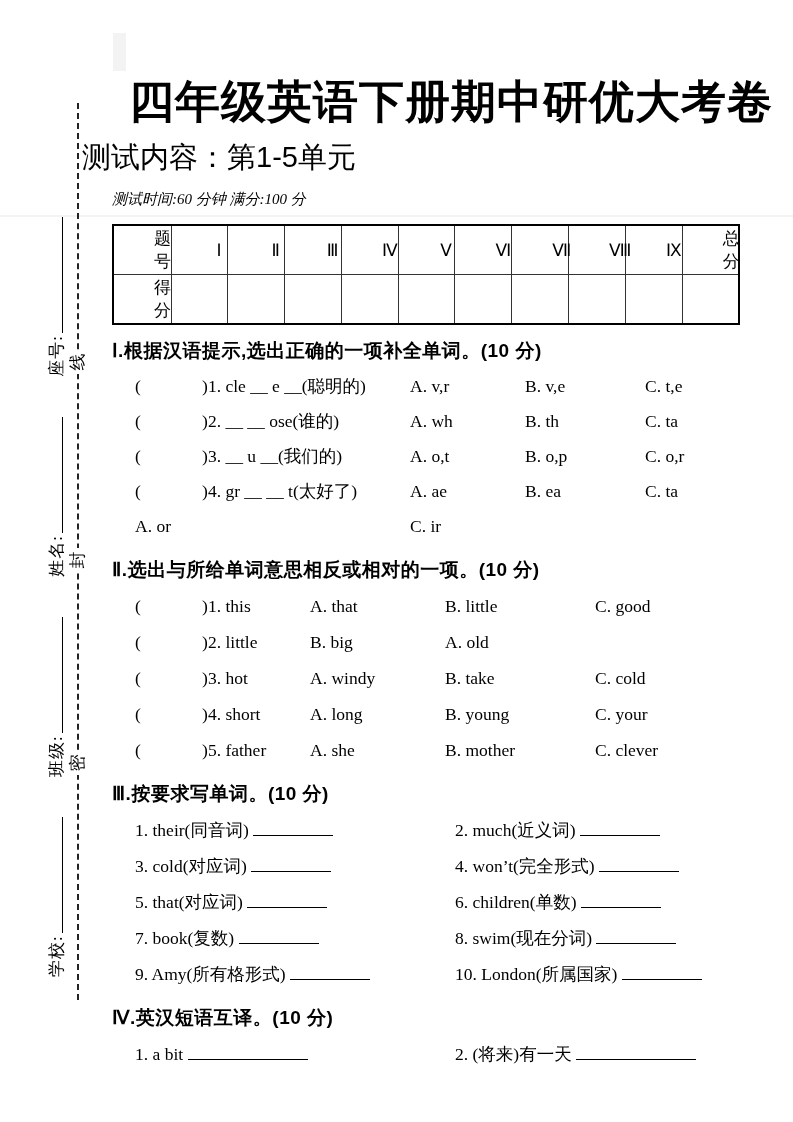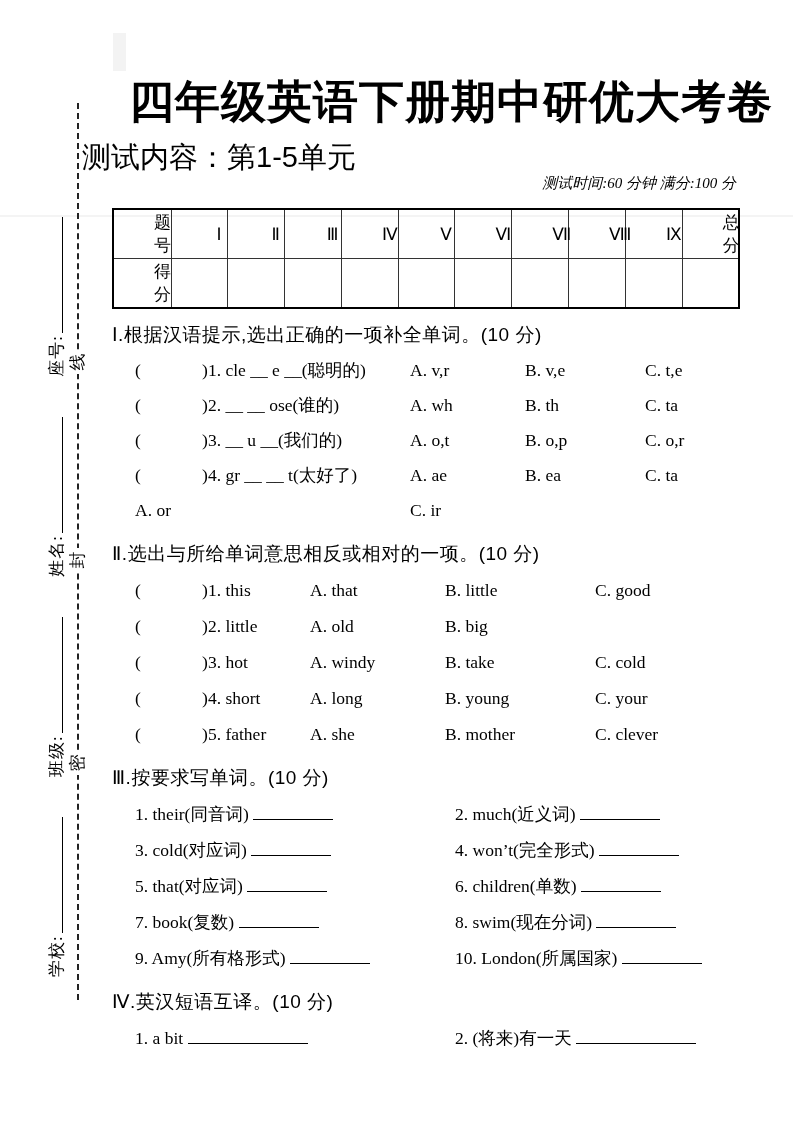--- a/index.html
+++ b/index.html
@@ -32,32 +32,32 @@
   .title {
     margin:72px 17px 0; text-align:right; white-space:nowrap;
     font-family:"Liberation Sans", sans-serif; font-weight:bold;
     font-size:45px; line-height:60px; letter-spacing:1px;
   }
   .subtitle {
     margin-top:8px; text-align:left; transform:translateX(-30px);
     font-family:"Liberation Sans", sans-serif; font-weight:normal;
     font-size:29px; line-height:34px;
   }
-  .meta { margin-top:0; text-align:right; padding-right:4px;
+  .meta { margin-top:16px; padding-right:4px;
     font-style:italic; font-size:15px; line-height:18px; }
 
   table.score-table { margin-top:16px; width:100%; border-collapse:collapse;
     table-layout:fixed; border:2px solid #000; }
   table.score-table td { border:1px solid #333; text-align:center; font-size:17px;padding-left:40px; }
   table.score-table tr.hdr td { height:36px; }
   table.score-table tr.scr td { height:33px; }
 
   .heading {
     margin:14px 0 6px; font-family:"Liberation Sans", sans-serif;
-    font-weight:normal; font-size:19px; line-height:24px; letter-spacing:0.5px;
+    font-weight:bold; font-size:19px; line-height:24px; letter-spacing:0.5px;
   }
   .qrow { display:grid; padding-left:23px; font-size:17.5px; line-height:35px; }
   .qrow.s1 { grid-template-columns:275px 115px 120px auto; }
   .qrow.s2 { grid-template-columns:175px 135px 150px auto; line-height:36px; }
   .bracket { white-space:pre; }
   .frow { display:grid; grid-template-columns:320px auto; padding-left:23px;
     font-size:17.5px; line-height:36px; }
   .blank { display:inline-block; height:13px; border-bottom:1px solid #000; vertical-align:baseline; }
   .b80 { width:80px; } .b120 { width:120px; }
 </style>
@@ -175,22 +175,22 @@
     <div>
       <div class="heading">Ⅱ.选出与所给单词意思相反或相对的一项。(10 分)</div>
       <div class="qrow s2">
         <span><span class="bracket">(              )</span><span>1. this</span></span>
         <span>A. that</span>
         <span>B. little</span>
         <span>C. good</span>
       </div>
       <div class="qrow s2">
         <span><span class="bracket">(              )</span><span>2. little</span></span>
+        <span>B. big</span>
         <span>A. old</span>
-        <span>B. big</span>
       </div>
       <div class="qrow s2">
         <span><span class="bracket">(              )</span><span>3. hot</span></span>
         <span>A. windy</span>
         <span>B. take</span>
         <span>C. cold</span>
       </div>
       <div class="qrow s2">
         <span><span class="bracket">(              )</span><span>4. short</span></span>
         <span>A. long</span>

